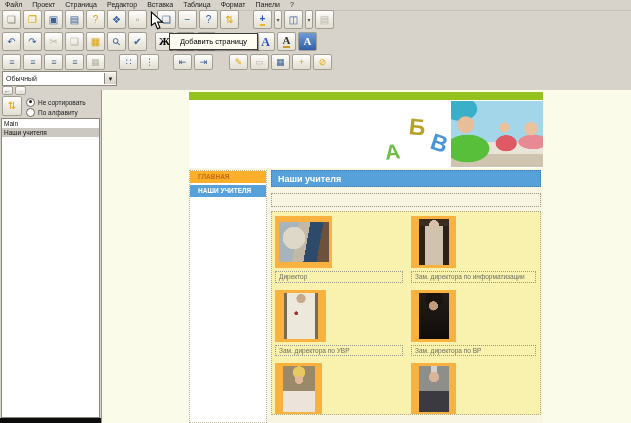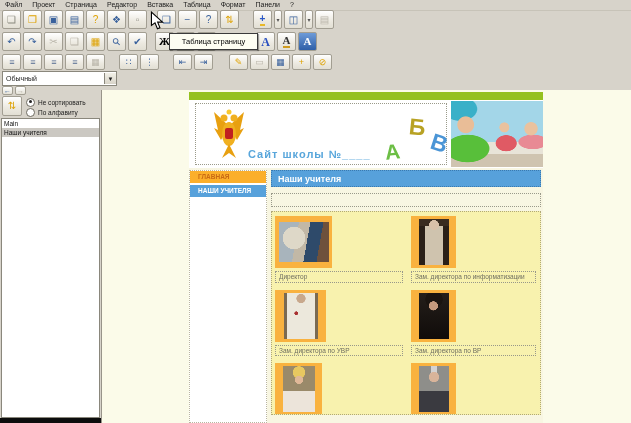--- a/index.html
+++ b/index.html
@@ -315,33 +315,20 @@
         <div class="pg">Main</div>
         <div class="pg sel">Наши учителя</div>
       </div>
   </div>
   <div class="blackcorner"></div>
 
   <div class="canvas">
     <div class="page">
       <div class="band" style="background: rgb(149, 193, 31);"></div>
       <div class="hdrwhite">
-        <div class="hdrbox">
-          <svg class="coat" width="34" height="58" viewBox="0 0 34 58">
-            <path d="M17 20 L2 6 L6 24 L2 22 L9 34 Z" fill="#e8a010"></path>
-            <path d="M17 20 L32 6 L28 24 L32 22 L25 34 Z" fill="#e8a010"></path>
-            <ellipse cx="17" cy="28" rx="7" ry="12" fill="#f0b020"></ellipse>
-            <circle cx="12" cy="12" r="3.5" fill="#f0b020"></circle>
-            <circle cx="22" cy="12" r="3.5" fill="#f0b020"></circle>
-            <circle cx="17" cy="6" r="2.5" fill="#f8c830"></circle>
-            <rect x="13" y="22" width="8" height="11" rx="2" fill="#c02020"></rect>
-            <path d="M17 38 L10 52 L17 47 L24 52 Z" fill="#e8a010"></path>
-          </svg>
-          <div class="sitetitle" style="color: rgb(88, 166, 219);">Сайт школы №____</div>
-        </div>
         <div id="letters">
             <span class="ltr l0" style="color: rgb(108, 190, 69);">А</span>
             <span class="ltr l1" style="color: rgb(184, 162, 36);">Б</span>
             <span class="ltr l2" style="color: rgb(74, 149, 214);">В</span>
           </div>
         <div class="kids"></div>
       </div>
       <div class="pnav">
           <div class="pnav-item n0" style="background: rgb(251, 175, 43);">ГЛАВНАЯ</div>
           <div class="pnav-item n1" style="background: rgb(87, 161, 219);">НАШИ УЧИТЕЛЯ</div>
@@ -384,19 +371,19 @@
                 <div class="pblock pbw6" style="background: rgb(249, 178, 63);">
                   <div class="photo photo-6"></div>
                 </div>
               </div>
             </div>
         </div>
       </div>
     </div>
   </div>
 
-  <div class="tooltip">Таблица страницу</div>
+  <div class="tooltip">Добавить страницу</div>
 
   <svg class="cursor" width="14" height="20" viewBox="0 0 12 18">
     <polygon points="1,1 1,13 4.2,10.6 6.4,16 8.6,15 6.6,10 11,10" fill="#ffffff" stroke="#000000" stroke-width="1"></polygon>
   </svg>
 
 </div>
 
 </body></html>

